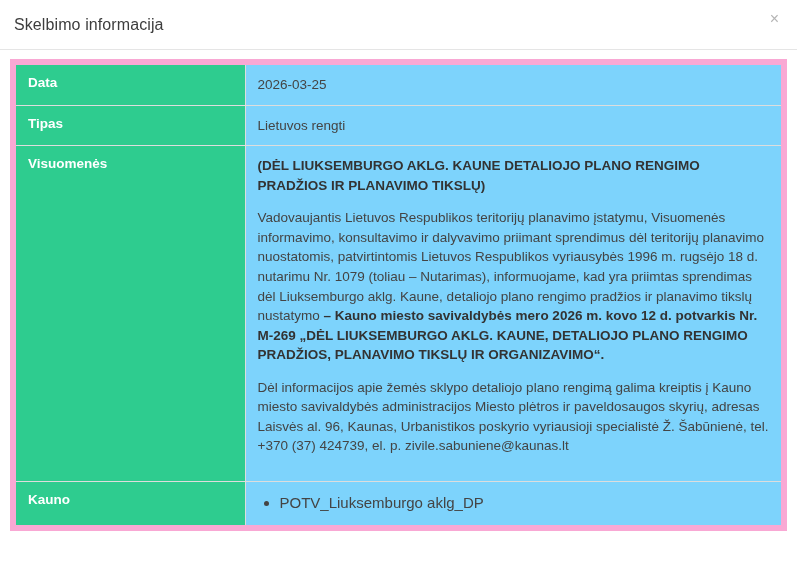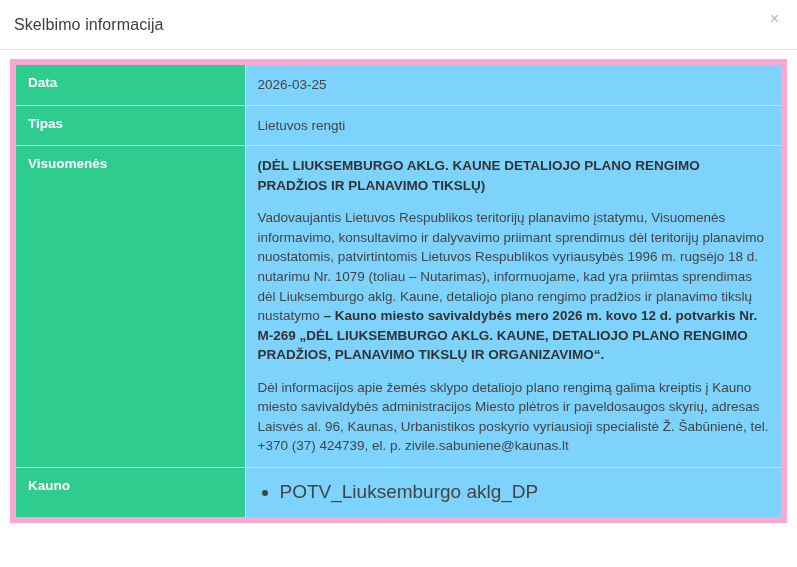--- a/index.html
+++ b/index.html
@@ -75,33 +75,33 @@
     color: #444444;
     font-size: 13.5px;
     vertical-align: top;
     padding: 10px 12px;
     border: 1px solid #dddddd;
     line-height: 1.45;
   }
   .value-cell p {
     margin: 0 0 13px 0;
   }
-  .value-cell p:last-child { margin-bottom: 1px; }
+  .value-cell p:last-child { margin-bottom: 15px; }
   .value-cell p.bold-para {
     font-weight: bold;
     color: #333333;
   }
   .value-cell .inline-bold { font-weight: bold; color: #333333; }
   ul.files-list {
     margin: 0;
     padding: 0 0 0 22px;
     list-style: disc;
   }
   ul.files-list li {
-    font-size: 19px;
+    font-size: 15px;
     color: #444444;
     line-height: 1.5;
   }
   .row-data td, .row-name td, .row-type td { }
   .desc-cell { line-height: 1.5; }
 </style>
 </head>
 <body>
 
 <div class="modal">

